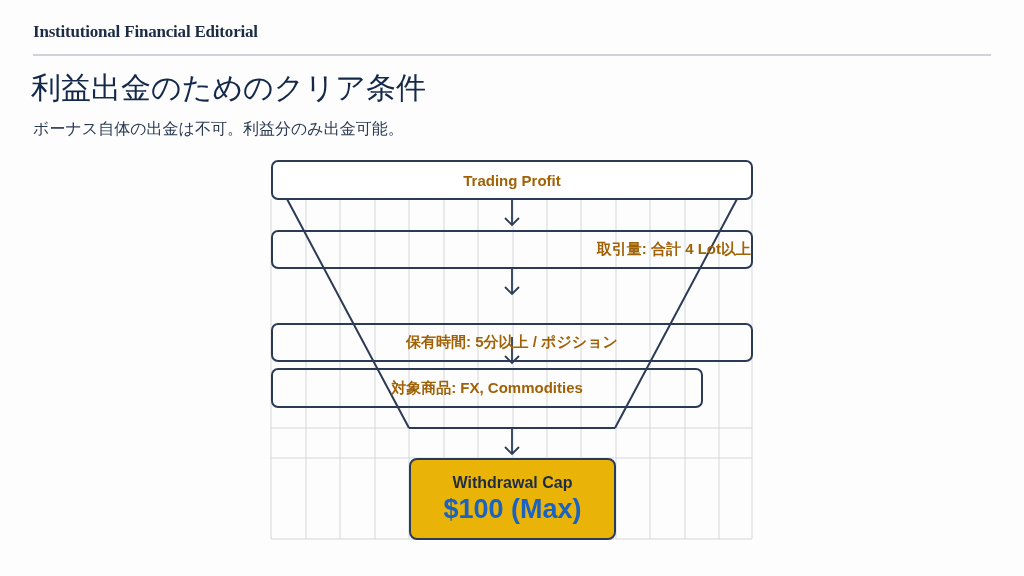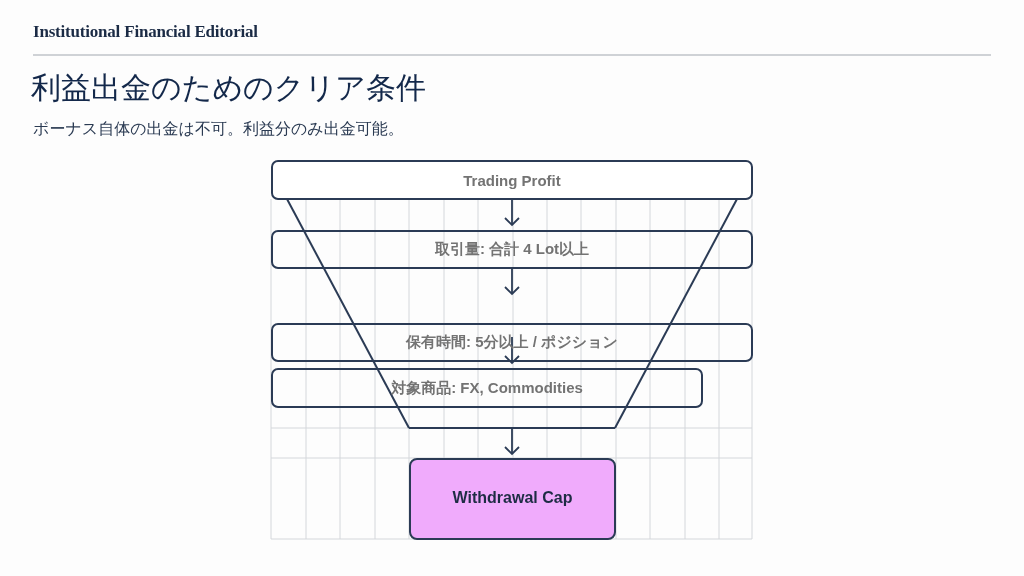--- a/index.html
+++ b/index.html
@@ -24,28 +24,28 @@
   }
   .subtitle {
     position:absolute; left:33px; top:119px;
     font-size:16px; color:#2a3a52;
   }
   svg.diagram { position:absolute; left:0; top:0; }
   .box {
     position:absolute; box-sizing:border-box;
     border:2px solid #2b3b55; border-radius:7px; background:#ffffff;
     display:flex; align-items:center; justify-content:center;
-    font-size:15px; font-weight:bold; color:#737373;
+    font-size:15px; font-weight:bold; color:#a16207;
     font-family:"Liberation Sans","DejaVu Sans",sans-serif;
   }
   .box.transparent { background:transparent; }
   .cap-box {
     position:absolute; left:409px; top:458px; width:207px; height:82px;
     box-sizing:border-box; border:2px solid #2b3b55; border-radius:8px;
-    background:#f0abfc;
+    background:#eab308;
     display:flex; flex-direction:column; align-items:center; justify-content:center;
     font-family:"Liberation Sans","DejaVu Sans",sans-serif;
   }
   .cap-label { font-size:16px; font-weight:bold; color:#1e2c44; margin-bottom:2px; }
   .cap-value { font-size:27px; font-weight:bold; color:#1a63c0; }
 </style>
 </head>
 <body>
 
 <div class="brand">Institutional Financial Editorial</div>
@@ -90,25 +90,26 @@
     <line x1="512" y1="337" x2="512" y2="363"></line>
     <polyline points="505,356 512,363 519,356"></polyline>
     <line x1="512" y1="428" x2="512" y2="454"></line>
     <polyline points="505,447 512,454 519,447"></polyline>
   </g>
 </svg>
 
 <div class="box" style="left:271px;top:160px;width:482px;height:40px;">
   <span>Trading Profit</span>
 </div>
-<div class="box transparent" style="left:271px;top:230px;width:482px;height:39px;">
+<div class="box transparent" style="left:271px;top:230px;width:482px;height:39px;justify-content:flex-end;">
   <span>取引量: 合計 4 Lot以上</span>
 </div>
 <div class="box transparent" style="left:271px;top:299px;width:482px;height:39px;margin-top:24px;">
   <span>保有時間: 5分以上 / ポジション</span>
 </div>
 <div class="box transparent" style="left:271px;top:368px;width:432px;height:40px;justify-content:center;">
   <span>対象商品: FX, Commodities</span>
 </div>
 
 <div class="cap-box">
   <div class="cap-label">Withdrawal Cap</div>
+  <div class="cap-value">$100 (Max)</div>
 </div>
 
 </body></html>

